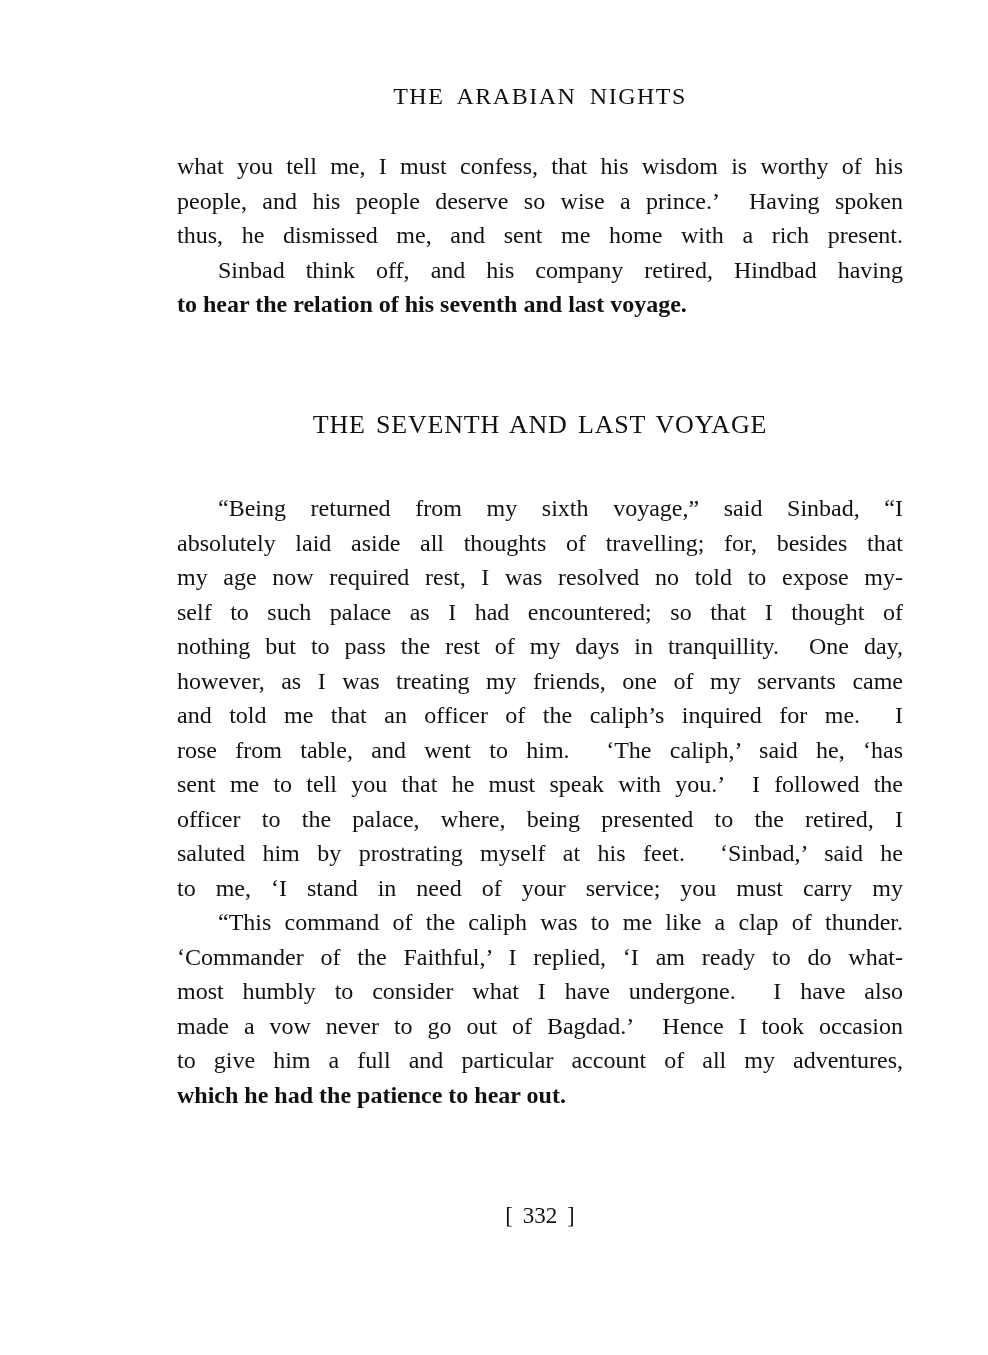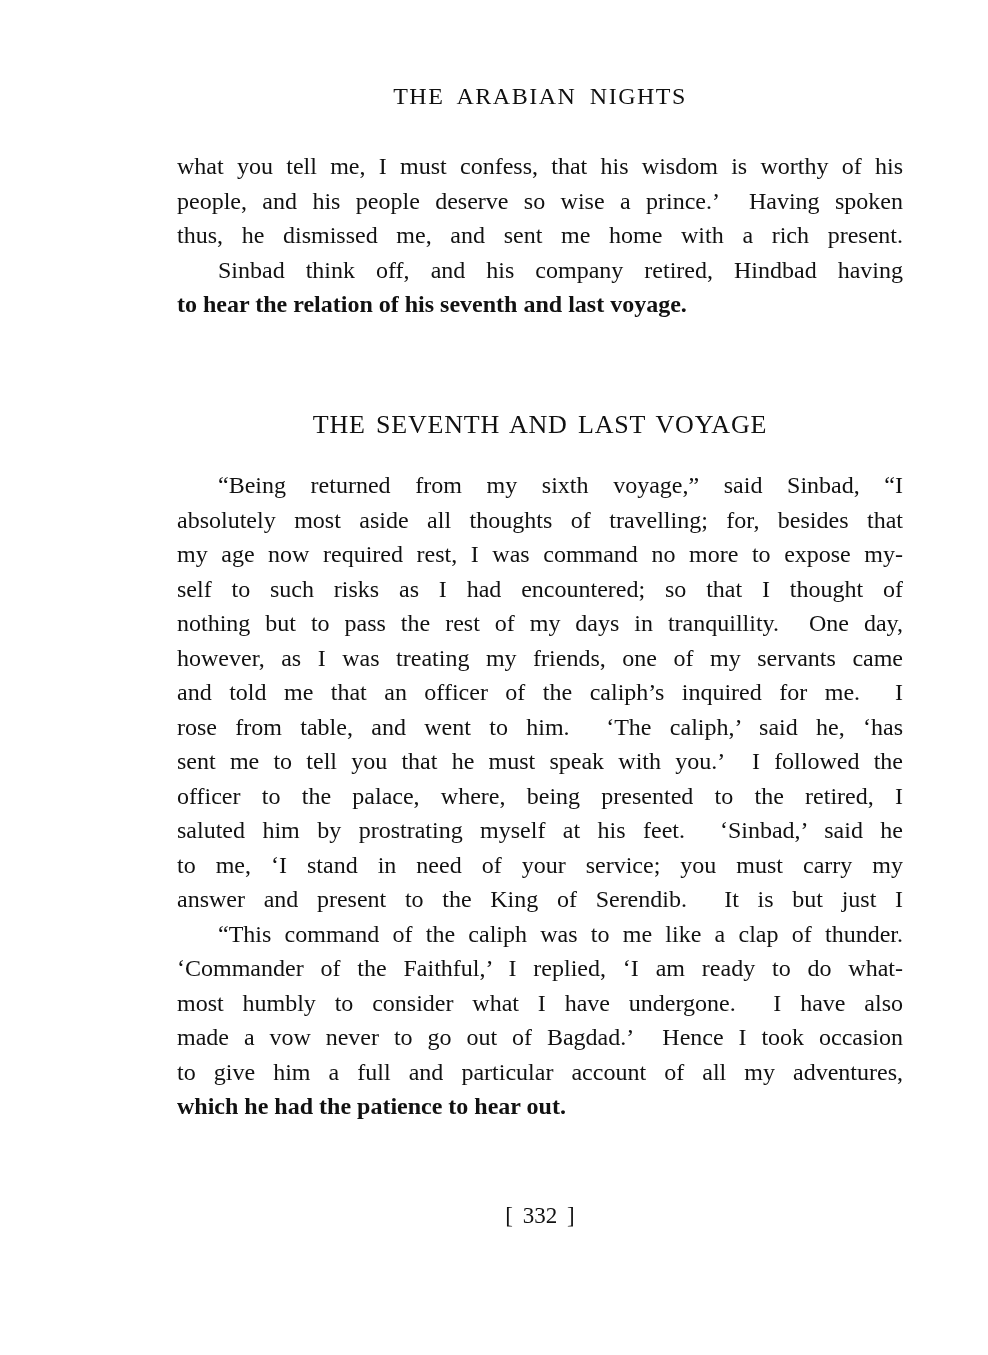--- a/index.html
+++ b/index.html
@@ -77,34 +77,33 @@
 <div class="text-block" id="top-block" style="top:128px;margin-top:21px;">
     <div class="line">what you tell me, I must confess, that his wisdom is worthy of his</div>
     <div class="line">people, and his people deserve so wise a prince.’ &nbsp;Having spoken</div>
     <div class="line">thus, he dismissed me, and sent me home with a rich present.</div>
     <div class="line indent">Sinbad think off, and his company retired, Hindbad having</div>
     <div class="line last">to hear the relation of his seventh and last voyage.</div>
   </div>
 
 <div class="section-title">THE SEVENTH AND LAST VOYAGE</div>
 
-<div class="text-block" id="body-block" style="top:468px;">
+<div class="text-block" id="body-block" style="top:491px;">
     <div class="line indent">“Being returned from my sixth voyage,” said Sinbad, “I</div>
-    <div class="line">absolutely most aside all thoughts of travelling; for, besides that</div>
-    <div class="line">my age now required rest, I was command no more to expose my-</div>
-    <div class="line">self to such risks as I had encountered; so that I thought of</div>
+    <div class="line">absolutely laid aside all thoughts of travelling; for, besides that</div>
+    <div class="line">my age now required rest, I was resolved no told to expose my-</div>
+    <div class="line">self to such palace as I had encountered; so that I thought of</div>
     <div class="line">nothing but to pass the rest of my days in tranquillity. &nbsp;One day,</div>
     <div class="line">however, as I was treating my friends, one of my servants came</div>
     <div class="line">and told me that an officer of the caliph’s inquired for me. &nbsp;I</div>
     <div class="line">rose from table, and went to him. &nbsp;‘The caliph,’ said he, ‘has</div>
     <div class="line">sent me to tell you that he must speak with you.’ &nbsp;I followed the</div>
     <div class="line">officer to the palace, where, being presented to the retired, I</div>
     <div class="line">saluted him by prostrating myself at his feet. &nbsp;‘Sinbad,’ said he</div>
     <div class="line">to me, ‘I stand in need of your service; you must carry my</div>
-    <div class="line">answer and present to the King of Serendib. &nbsp;It is but just I</div>
     <div class="line indent">“This command of the caliph was to me like a clap of thunder.</div>
     <div class="line">‘Commander of the Faithful,’ I replied, ‘I am ready to do what-</div>
     <div class="line">most humbly to consider what I have undergone. &nbsp;I have also</div>
     <div class="line">made a vow never to go out of Bagdad.’ &nbsp;Hence I took occasion</div>
     <div class="line">to give him a full and particular account of all my adventures,</div>
     <div class="line last">which he had the patience to hear out.</div>
   </div>
 
 <div class="folio">[ 332 ]</div>
 

